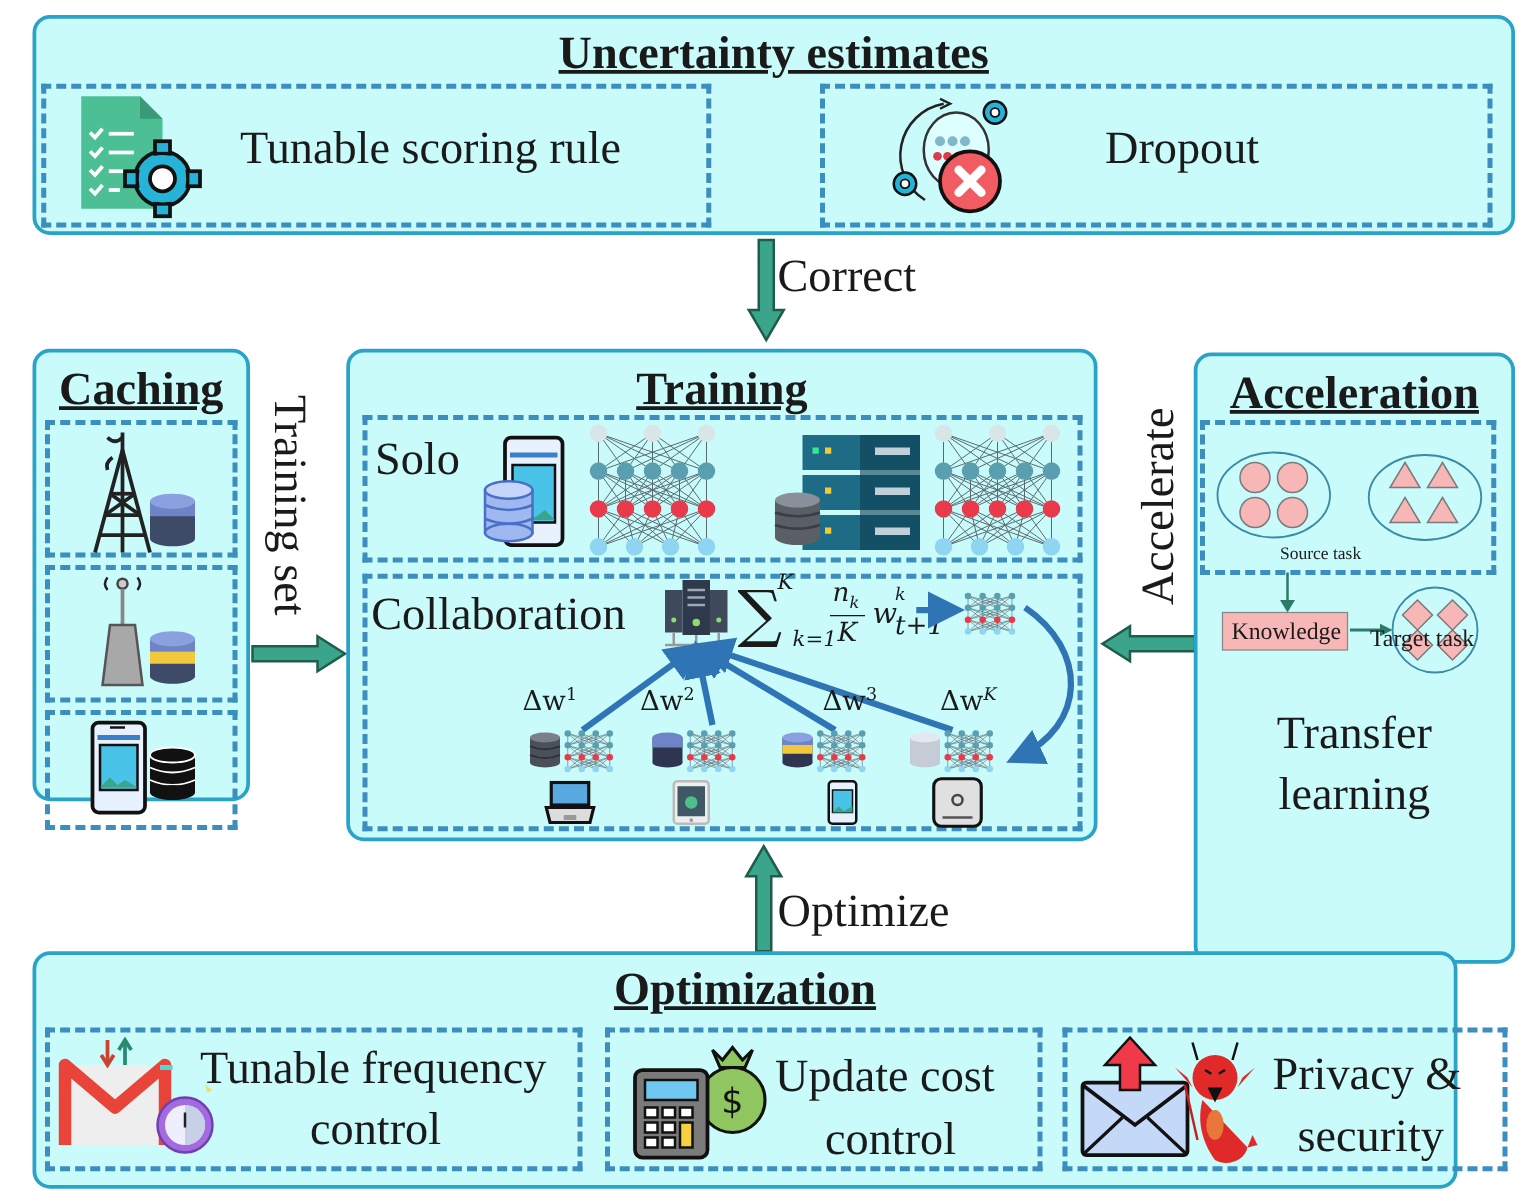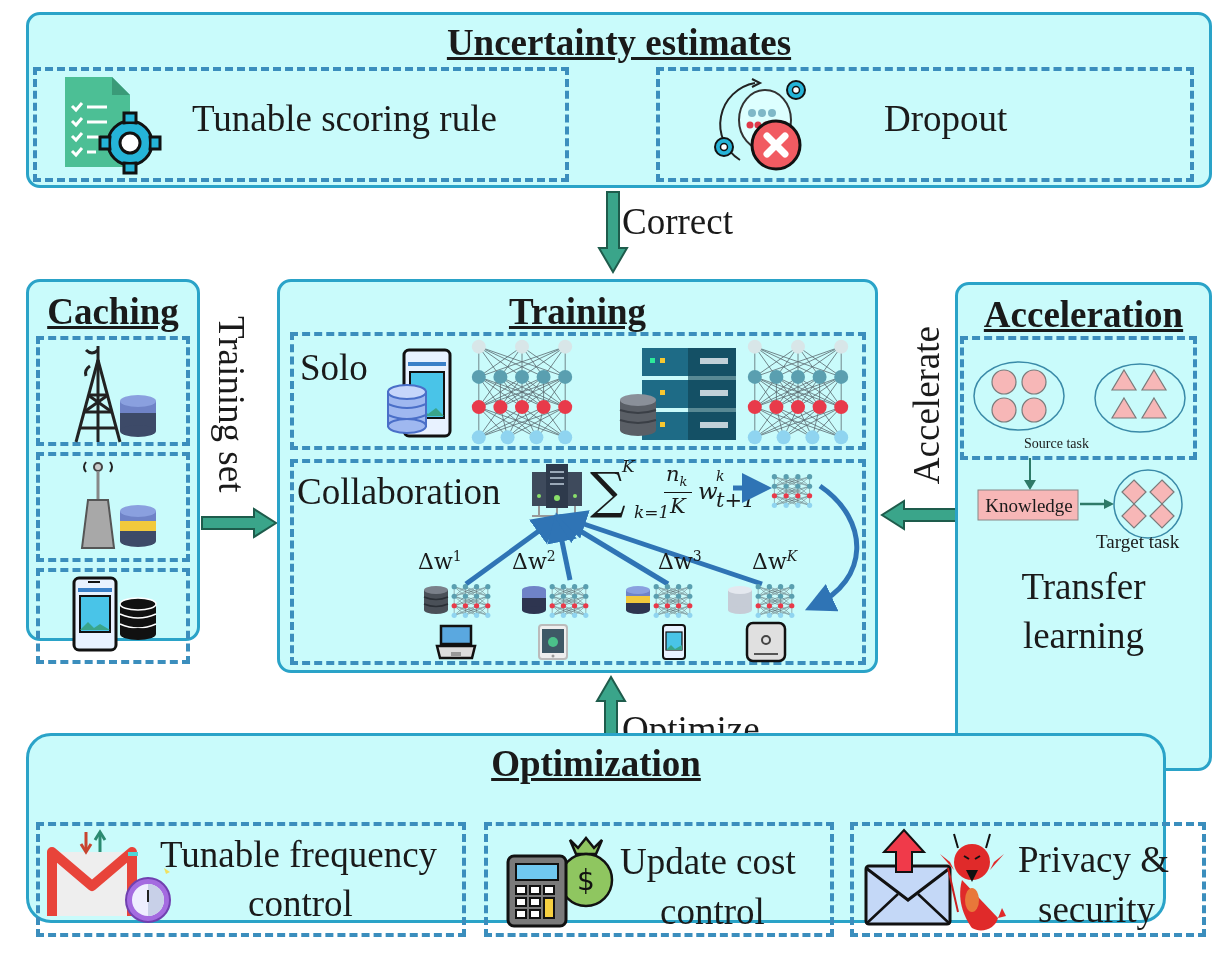--- a/index.html
+++ b/index.html
@@ -807,30 +807,30 @@
   <ellipse cx="188" cy="168" rx="34" ry="34" fill="none" stroke="#3a8aa8" stroke-width="1.5"></ellipse>
   <g fill="#f7b7b7" stroke="#7a7a7a" stroke-width="1.2">
     <path d="M174 144 L186 156 L174 168 L162 156 Z"></path>
       <path d="M202 144 L214 156 L202 168 L190 156 Z"></path>
     <path d="M174 168 L186 180 L174 192 L162 180 Z"></path>
       <path d="M202 168 L214 180 L202 192 L190 180 Z"></path>
   </g>
 </svg>
 <div class="sm" style="left:1024px;top:436px;font-size:14px;">Source task</div>
 <div class="sm" style="left: 980px; top: 493px; font-size: 19px; width: 98px; text-align: center; line-height: 26px;">Knowledge</div>
-<div class="sm" style="left:1096px;top:531px;font-size:19px;">Target task</div>
+<div class="sm" style="left:1096px;top:501px;font-size:19px;">Target task</div>
 <div class="lbl" style="left:955px;width:257px;text-align:center;top:565px;">Transfer</div>
 <div class="lbl" style="left:955px;width:257px;text-align:center;top:614px;">learning</div>
 
 <svg style="left:596px;top:675px;" width="30" height="86">
   <path d="M9 86 V26 H1 L15 2 L29 26 H21 V86 Z" fill="#3aa58a" stroke="#1e5c4c" stroke-width="2"></path>
 </svg>
 <div class="lbl" style="left:622px;top:708px;">Optimize</div>
 
-<div class="panel" style="left:26px;top:733px;width:1140px;height:190px;border-radius:25px;">
+<div class="panel" style="left:26px;top:761px;width:1140px;height:190px;">
   <div class="title" style="left:0;right:0;top:6px;">Optimization</div>
 </div>
 <div class="dash" style="left:36px;top:822px;width:430px;height:115px;"></div>
 <svg style="left:48px;top:830px;" width="130" height="96">
   <rect x="4" y="22" width="80" height="64" fill="#eeeeee"></rect>
   <path d="M4 86 V22 L44 56 L84 22 V86" fill="none" stroke="#e8443a" stroke-width="10" stroke-linejoin="round"></path>
   <g stroke="#c8442f" stroke-width="3">
       <line x1="38" y1="2" x2="38" y2="20"></line>
       <path d="M33 14 L38 22 L43 14" fill="none"></path>
     </g>

